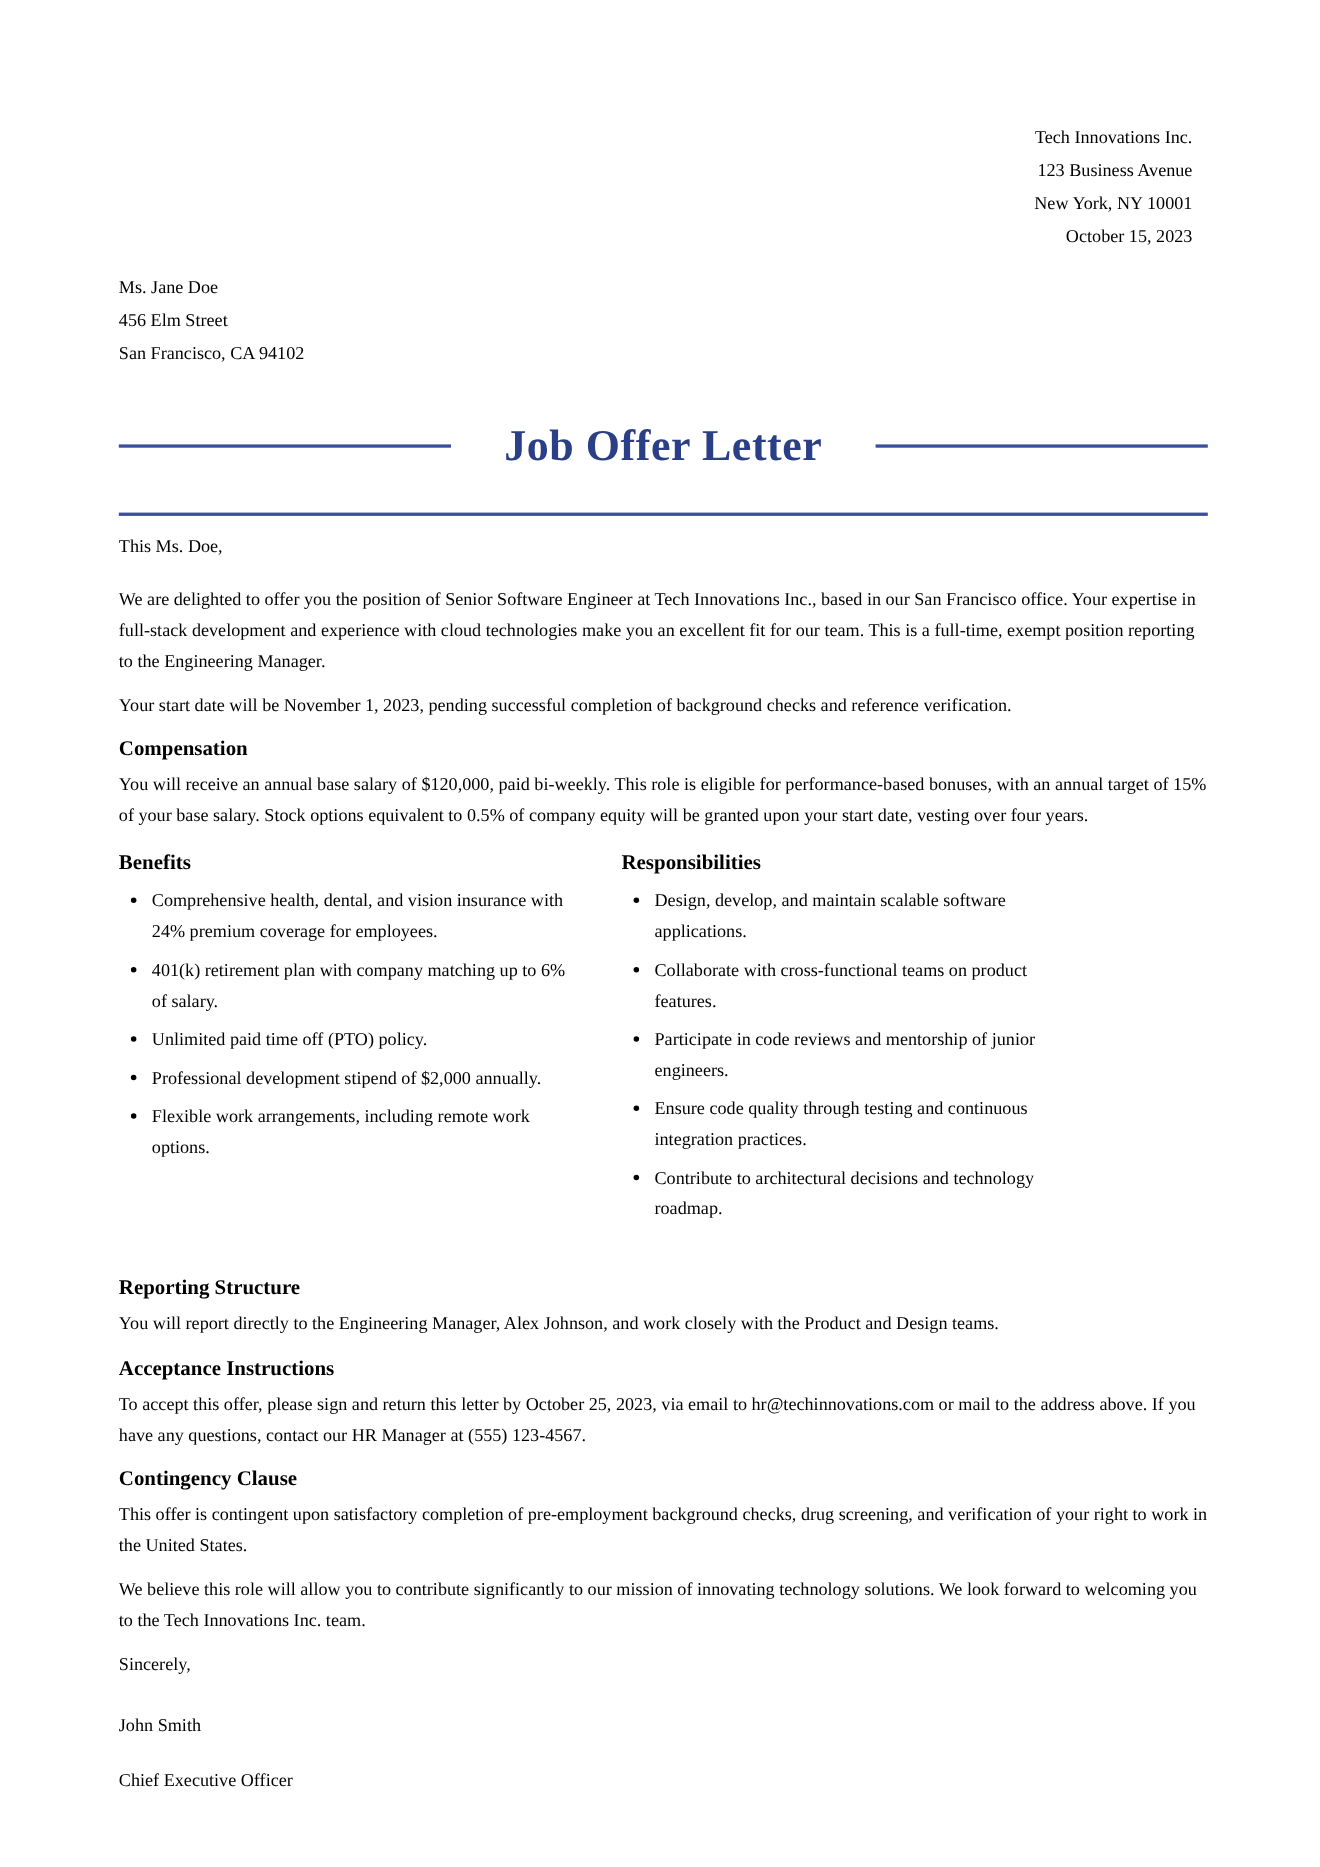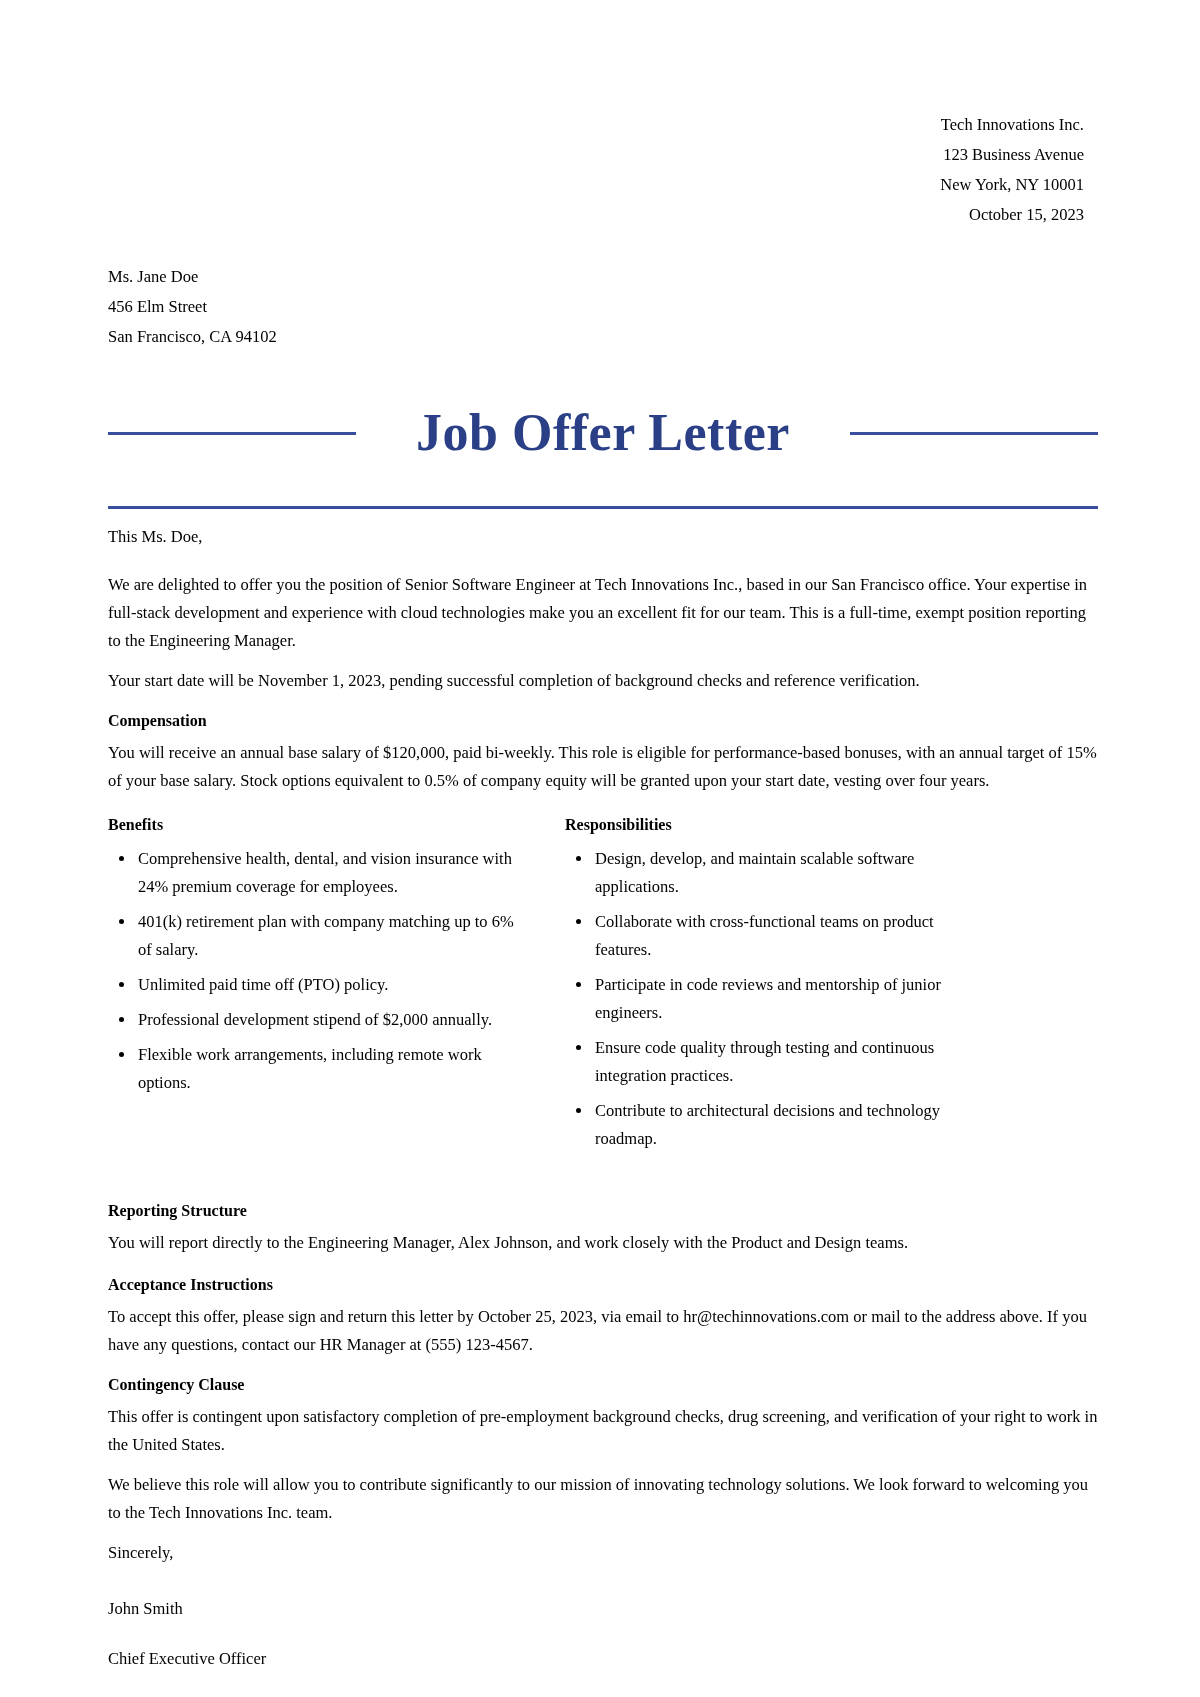--- a/index.html
+++ b/index.html
@@ -11,38 +11,38 @@
     padding: 110px 102px 16px 108px;
     background: #ffffff;
     font-family: "Liberation Serif", "DejaVu Serif", serif;
     font-size: 16.5px;
     line-height: 28px;
     color: #000000;
     overflow: hidden;
     border-radius: 15px;
   }
   .sender { text-align: right; padding-right: 14px; line-height: 30px; }
-  .recipient { margin-top: 32px; line-height: 30px; }
+  .recipient { margin-top: 16px; line-height: 30px; }
 
   .title-row { display: flex; align-items: center; gap: 48px; margin-top: 45px; }
   .side-rule { flex: 1; height: 3px; background: #3a4e9e; }
   .title {
-    margin: 12px;
-    font-size: 52px;
+    margin: 0;
+    font-size: 40px;
     line-height: 48px;
     font-weight: bold;
     color: #2b3f87;
     white-space: nowrap;
     letter-spacing: 0.5px;
   }
   .full-rule { border: none; height: 3px; background: #3a4e9e; margin: 37px 0 0 0; }
 
   p { margin: 0 0 12px 0; }
   .salutation { margin: 14px 0 20px 0; }
-  h3 { font-size: 16px; line-height: 28px; font-weight: bold; margin: 4px 0 4px 0; }
+  h3 { font-size: 19px; line-height: 28px; font-weight: bold; margin: 4px 0 4px 0; }
   .mt-md { margin-top: 14px; }
 
   .columns { display: grid; grid-template-columns: 455px 1fr; column-gap: 2px; margin: 9px 0 37px 0; }
   .columns ul { margin: 6px 0 0 0; padding-left: 28px; }
   .columns li { margin-bottom: 7px; padding-left: 2px; }
   .col-benefits ul { padding-right: 32px; }
   .col-resp { padding-right: 104px; box-sizing: border-box; }
 
   .closing-para { margin-top: 8px; }
   .valediction { margin-top: 7px; margin-bottom: 28px; }

